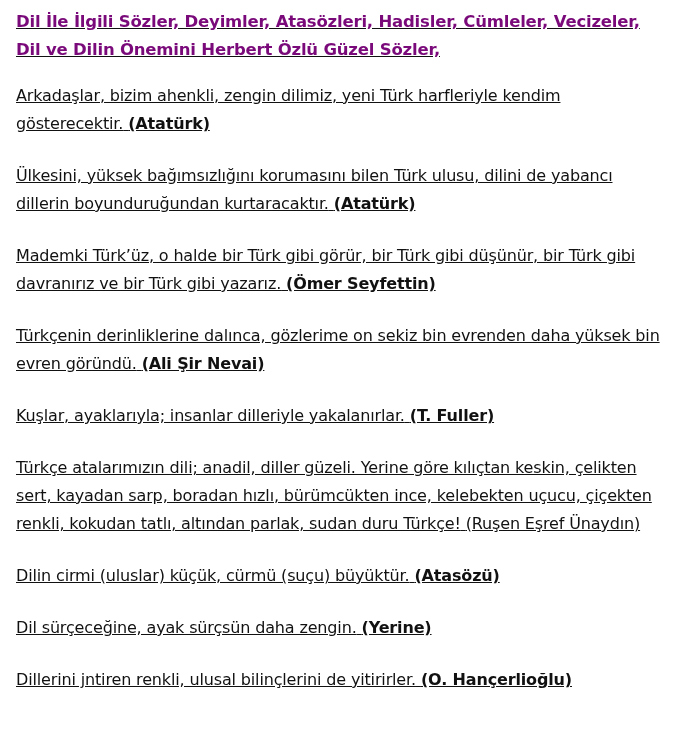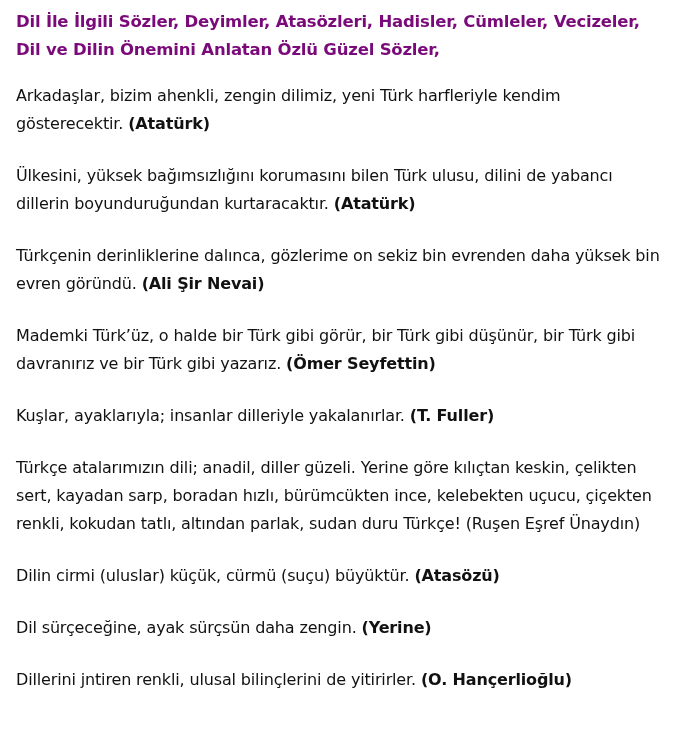--- a/index.html
+++ b/index.html
@@ -9,20 +9,21 @@
     }
     body {
       width: 676px;
       height: 756px;
       overflow: hidden;
       font-family: "DejaVu Sans", sans-serif;
       color: #111111;
     }
     .page {
       padding: 8px 14px 0 16px;
+      text-decoration: underline;
     }
     .heading {
       color: #7a0a7a;
       font-weight: bold;
       font-size: 16.5px;
       line-height: 28px;
       margin: 0 0 18px 0;
       letter-spacing: -0.2px;
     }
     .quote {
@@ -38,41 +39,41 @@
     .quote .author.normal {
       font-weight: normal;
     }
   </style>
 </head>
 <body>
 
 <div class="page">
   <div class="heading">
     <span>Dil İle İlgili Sözler, Deyimler, Atasözleri, Hadisler, Cümleler, Vecizeler,</span><br>
-    <span>Dil ve Dilin Önemini Anlatan Özlü Güzel Sözler,</span>
+    <span>Dil ve Dilin Önemini Herbert Özlü Güzel Sözler,</span>
   </div>
 
   <p class="quote">
     <span>Arkadaşlar, bizim ahenkli, zengin dilimiz, yeni Türk harfleriyle kendim gösterecektir.</span>
     <span class="author">(Atatürk)</span>
   </p>
 
   <p class="quote">
     <span>Ülkesini, yüksek bağımsızlığını korumasını bilen Türk ulusu, dilini de yabancı dillerin boyunduruğundan kurtaracaktır.</span>
     <span class="author">(Atatürk)</span>
   </p>
 
   <p class="quote">
-    <span>Türkçenin derinliklerine dalınca, gözlerime on sekiz bin evrenden daha yüksek bin evren göründü.</span>
-    <span class="author">(Ali Şir Nevai)</span>
+    <span>Mademki Türk’üz, o halde bir Türk gibi görür, bir Türk gibi düşünür, bir Türk gibi davranırız ve bir Türk gibi yazarız.</span>
+    <span class="author">(Ömer Seyfettin)</span>
   </p>
 
   <p class="quote">
-    <span>Mademki Türk’üz, o halde bir Türk gibi görür, bir Türk gibi düşünür, bir Türk gibi davranırız ve bir Türk gibi yazarız.</span>
-    <span class="author">(Ömer Seyfettin)</span>
+    <span>Türkçenin derinliklerine dalınca, gözlerime on sekiz bin evrenden daha yüksek bin evren göründü.</span>
+    <span class="author">(Ali Şir Nevai)</span>
   </p>
 
   <p class="quote">
     <span>Kuşlar, ayaklarıyla; insanlar dilleriyle yakalanırlar.</span>
     <span class="author">(T. Fuller)</span>
   </p>
 
   <p class="quote">
     <span>Türkçe atalarımızın dili; anadil, diller güzeli. Yerine göre kılıçtan keskin, çelikten sert, kayadan sarp, boradan hızlı, bürümcükten ince, kelebekten uçucu, çiçekten renkli, kokudan tatlı, altından parlak, sudan duru Türkçe!</span>
     <span class="author normal">(Ruşen Eşref Ünaydın)</span>

